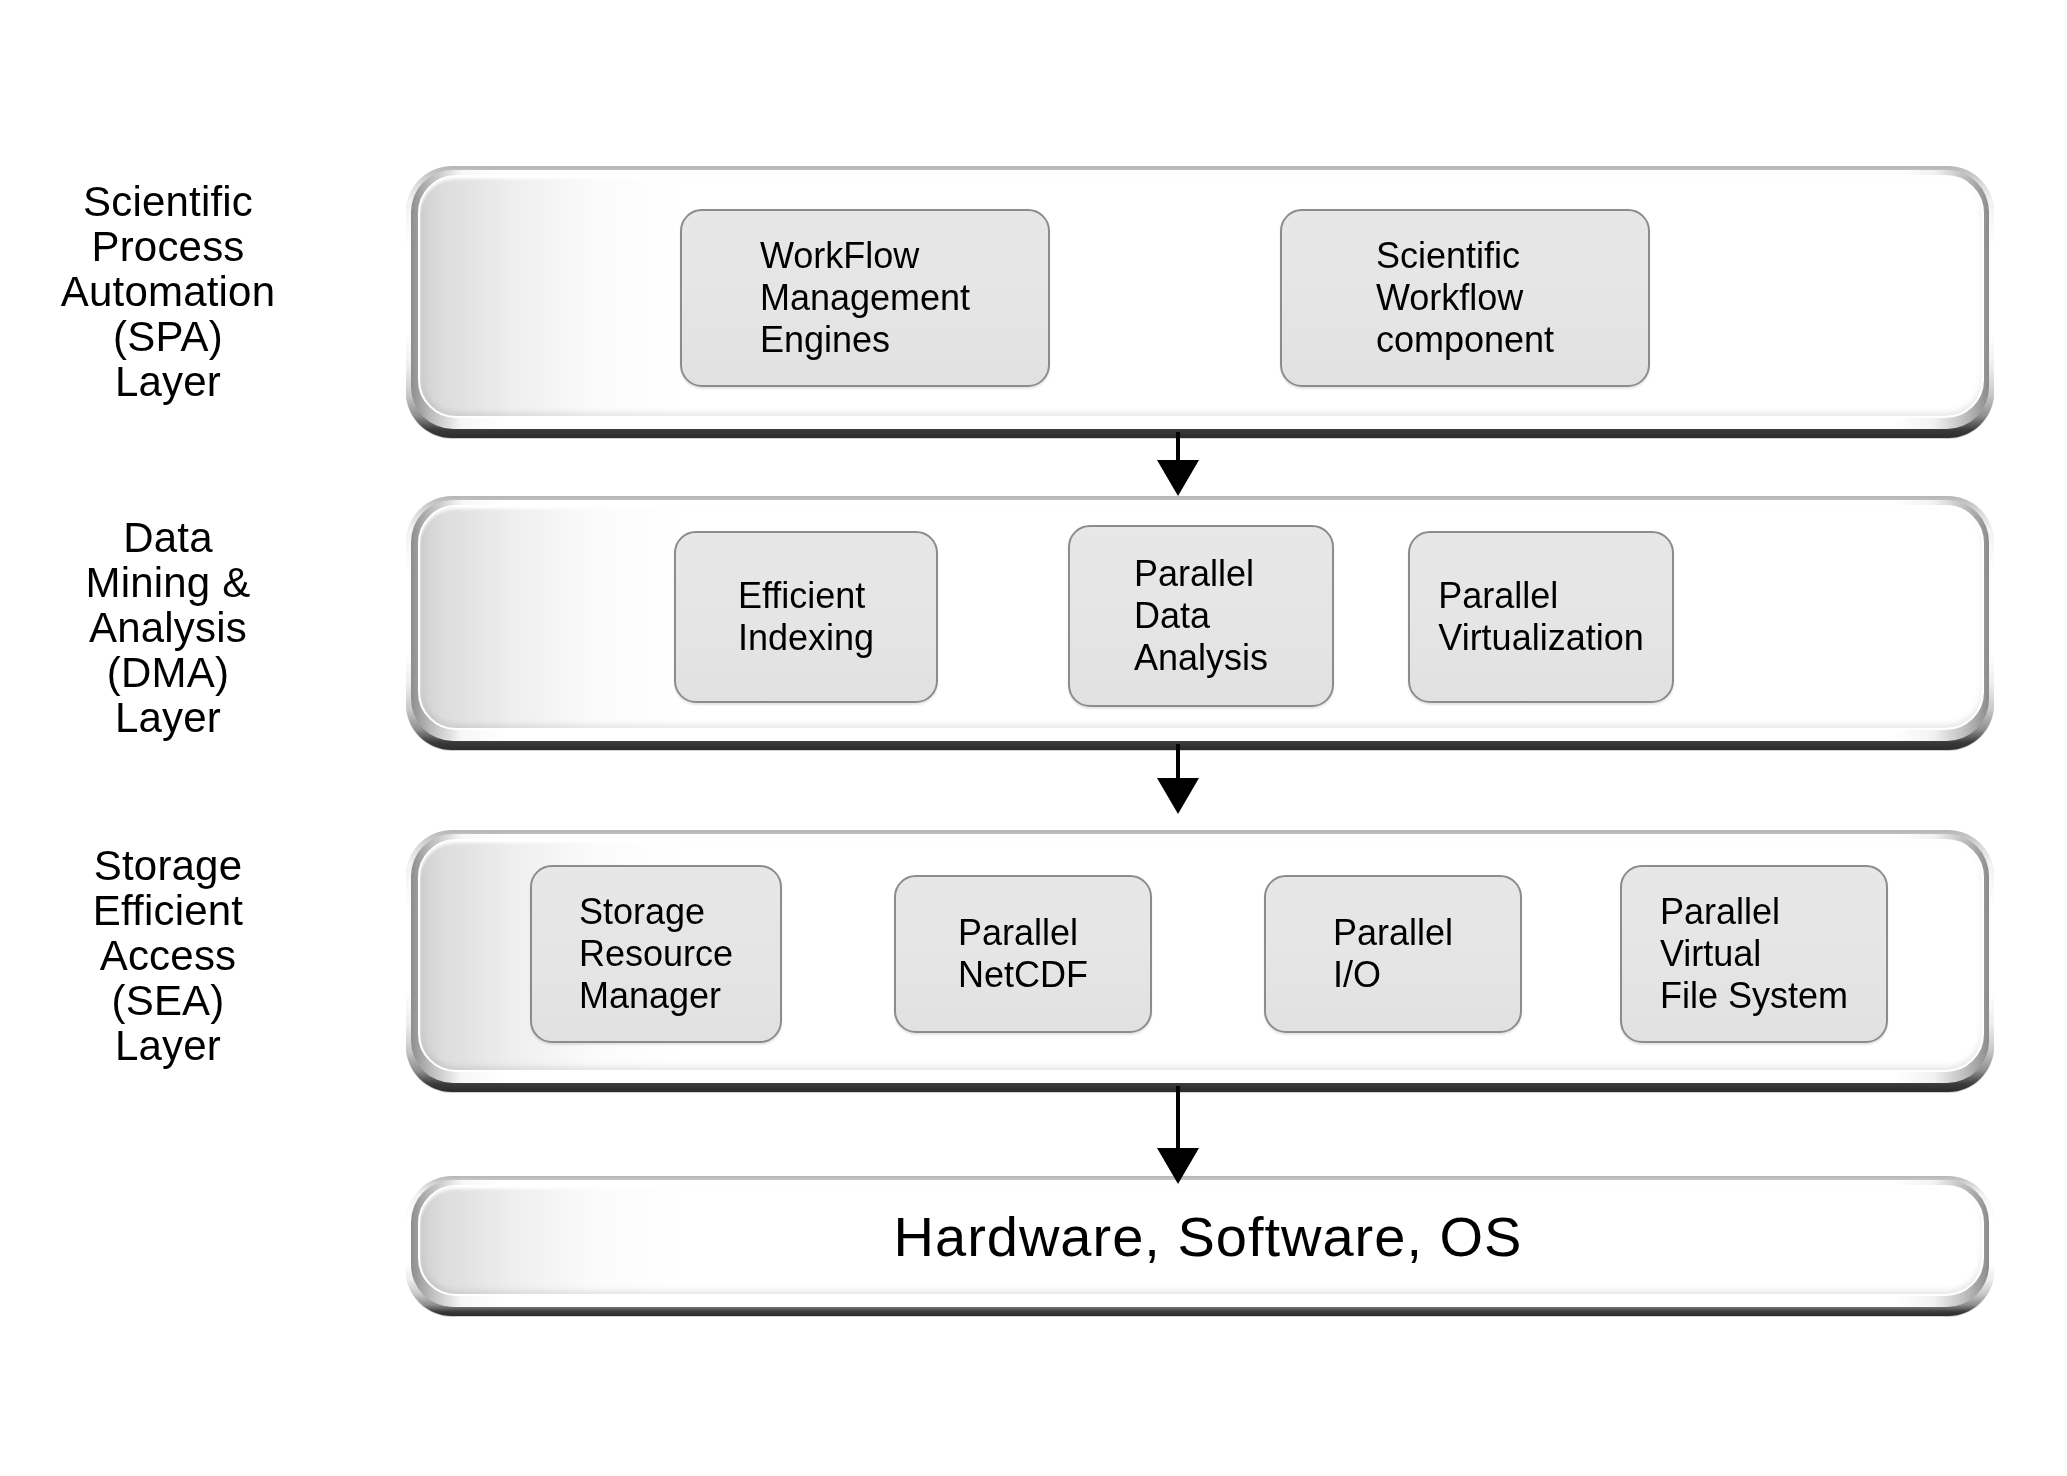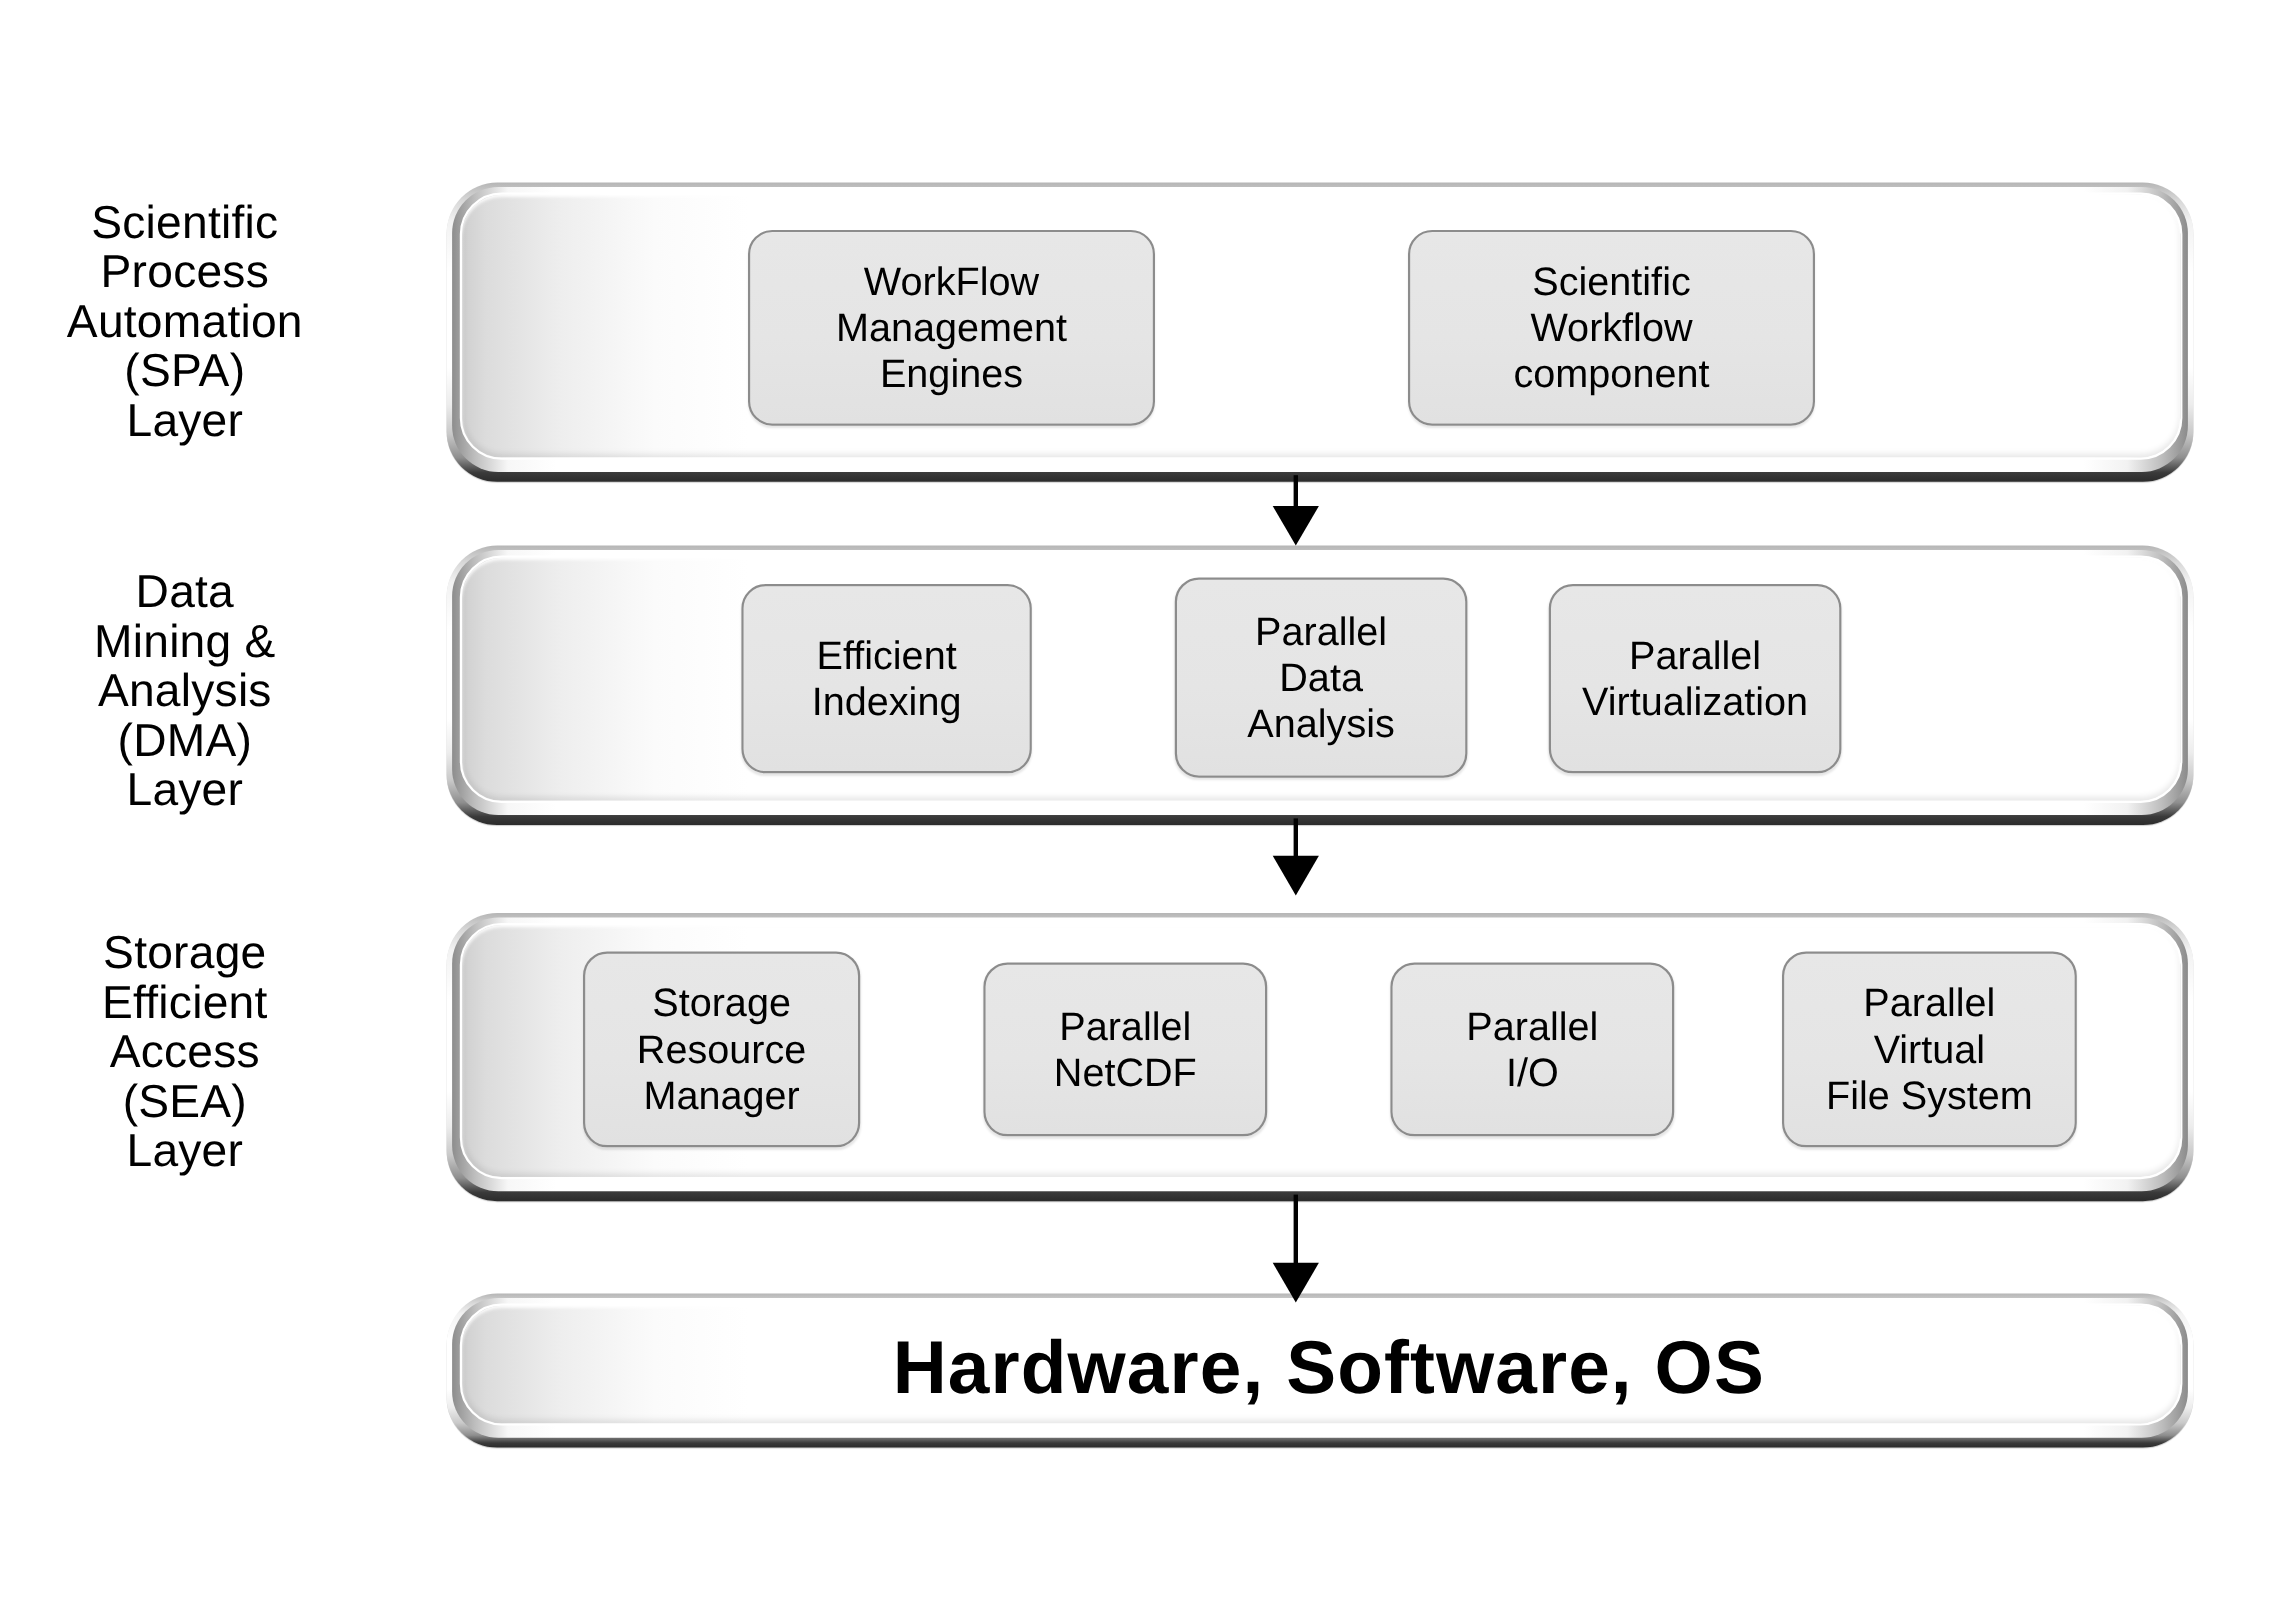--- a/index.html
+++ b/index.html
@@ -100,34 +100,33 @@
   .node {
     position: absolute;
     box-sizing: border-box;
     border-radius: 22px;
     background: linear-gradient(to bottom, #e7e7e7 0%, #e5e5e5 55%, #e1e1e1 100%);
     border: 2px solid #8c8c8c;
     box-shadow: 0 2px 2px rgba(0,0,0,0.10);
     display: flex;
     align-items: center;
     justify-content: center;
-    text-align: center;
     font-size: 36px;
     line-height: 1.17;
     white-space: pre-line;
     color: #000;
   }
 
   
   .foundation-text {
     position: absolute;
     left: 16px; right: 0;
     text-align: center;
-    font-size: 68px;
-    font-weight: 700;
+    font-size: 56px;
+    font-weight: 400;
     letter-spacing: 1px;
     color: #000;
     z-index: 5;
   }
 
   
   .arrow {
     position: absolute;
     z-index: 6;
   }

